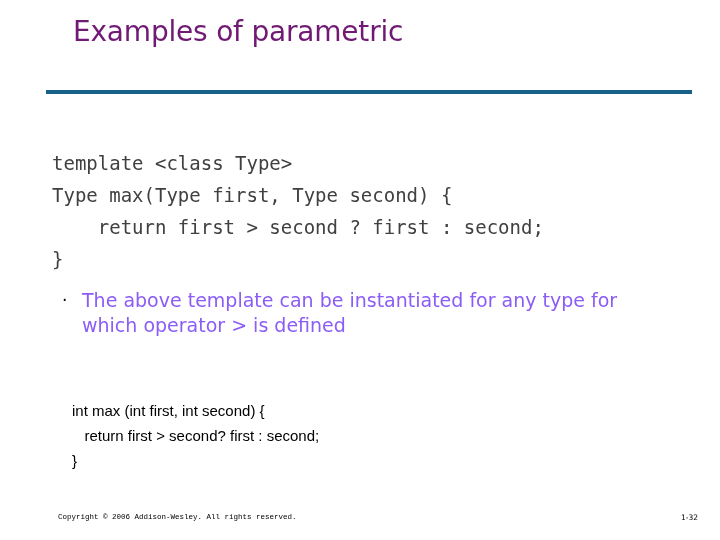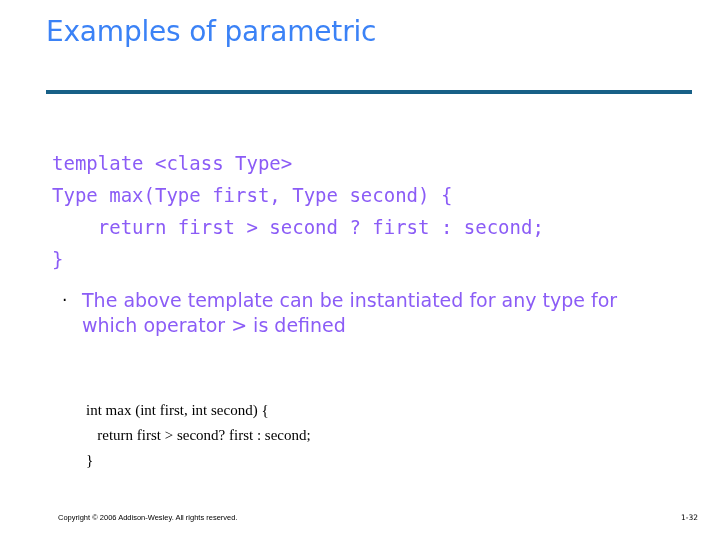--- a/index.html
+++ b/index.html
@@ -29,43 +29,44 @@
     position: absolute;
     left: 46px;
     top: 14px;
     width: 650px;
   }
   .title-line {
     font-family: "DejaVu Sans", "Liberation Sans", sans-serif;
     font-size: 28px;
     font-weight: 400;
     line-height: 36px;
-    color: #3b82f6;
+    color: #701a75;
     letter-spacing: -0.2px;
     white-space: nowrap;
+    margin-left: 27px;
   }
 
   .title-rule {
     position: absolute;
     left: 46px;
     top: 90px;
     width: 646px;
     height: 4px;
     background: #176087;
   }
 
   
   .code-block-1 {
     position: absolute;
     left: 52px;
     top: 128px;
     font-family: "DejaVu Sans Mono", "Liberation Mono", monospace;
     font-size: 19px;
     line-height: 32px;
-    color: #8b5cf6;
+    color: #404040;
     white-space: pre;
   }
 
   
   .bullet-row {
     position: absolute;
     left: 58px;
     top: 288px;
     width: 600px;
     display: flex;
@@ -85,36 +86,36 @@
     flex: 1 1 auto;
     font-family: "DejaVu Sans", "Liberation Sans", sans-serif;
     font-size: 19px;
     line-height: 25px;
     color: #8b5cf6;
   }
 
   
   .code-block-2 {
     position: absolute;
-    left: 86px;
+    left: 72px;
     top: 378px;
-    font-family: Liberation Serif, serif;
+    font-family: Liberation Sans, sans-serif;
     font-size: 15px;
     line-height: 25px;
     color: #000000;
     white-space: pre;
     margin-top: 20px;
   }
 
   
   .footer-copyright {
     position: absolute;
     left: 58px;
     top: 512px;
-    font-family: Liberation Sans, sans-serif;
+    font-family: Liberation Mono, monospace;
     font-size: 7.5px;
     line-height: 11px;
     color: #000000;
     white-space: nowrap;
   }
   .footer-pagenum {
     position: absolute;
     right: 22px;
     top: 512px;
     font-family: "DejaVu Sans", "Liberation Sans", sans-serif;

